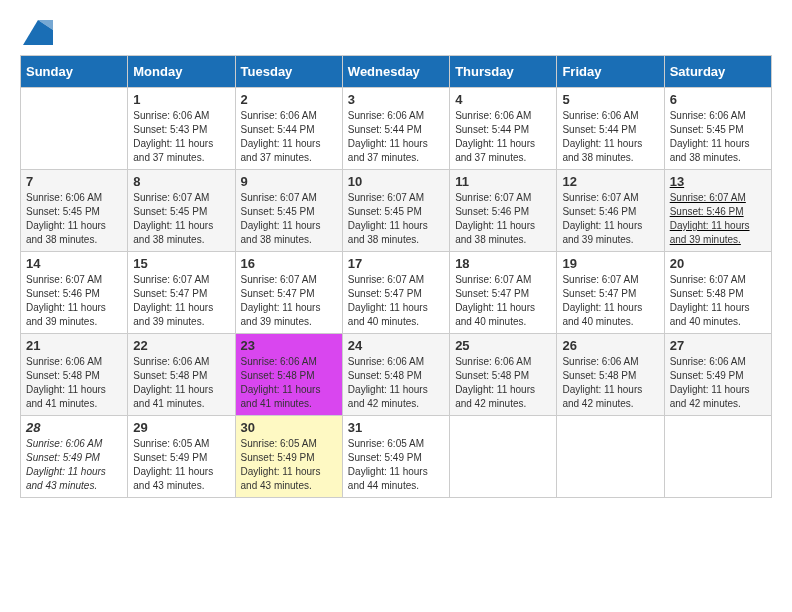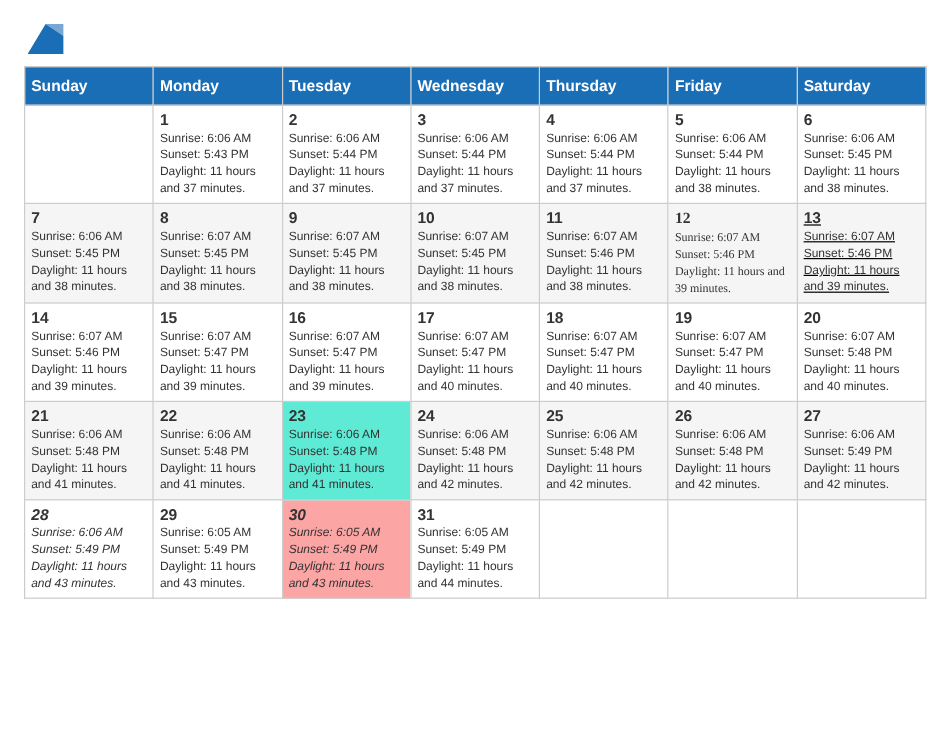--- a/index.html
+++ b/index.html
@@ -167,21 +167,21 @@
           <div class="day-info">Sunrise: 6:07 AM<br>Sunset: 5:45 PM<br>Daylight: 11 hours and 38 minutes.</div>
         </td>
         <td style="background-color: rgb(245, 245, 245);">
           <span class="day-number">10</span>
           <div class="day-info">Sunrise: 6:07 AM<br>Sunset: 5:45 PM<br>Daylight: 11 hours and 38 minutes.</div>
         </td>
         <td style="background-color: rgb(245, 245, 245);">
           <span class="day-number">11</span>
           <div class="day-info">Sunrise: 6:07 AM<br>Sunset: 5:46 PM<br>Daylight: 11 hours and 38 minutes.</div>
         </td>
-        <td style="background-color: rgb(245, 245, 245); font-family: Liberation Serif, serif;">
+        <td style="background-color: rgb(245, 245, 245);">
           <span class="day-number">12</span>
           <div class="day-info">Sunrise: 6:07 AM<br>Sunset: 5:46 PM<br>Daylight: 11 hours and 39 minutes.</div>
         </td>
         <td style="background-color: rgb(245, 245, 245); text-decoration: underline;">
           <span class="day-number">13</span>
           <div class="day-info">Sunrise: 6:07 AM<br>Sunset: 5:46 PM<br>Daylight: 11 hours and 39 minutes.</div>
         </td>
       </tr>
       <tr>
         <td style="background-color: rgb(255, 255, 255); margin-top: 29px;">
@@ -215,21 +215,21 @@
       </tr>
       <tr>
         <td style="background-color: rgb(245, 245, 245);">
           <span class="day-number">21</span>
           <div class="day-info">Sunrise: 6:06 AM<br>Sunset: 5:48 PM<br>Daylight: 11 hours and 41 minutes.</div>
         </td>
         <td style="background-color: rgb(245, 245, 245);">
           <span class="day-number">22</span>
           <div class="day-info">Sunrise: 6:06 AM<br>Sunset: 5:48 PM<br>Daylight: 11 hours and 41 minutes.</div>
         </td>
-        <td style="background-color: #5eead4;">
+        <td style="background-color: #d946ef;">
           <span class="day-number">23</span>
           <div class="day-info">Sunrise: 6:06 AM<br>Sunset: 5:48 PM<br>Daylight: 11 hours and 41 minutes.</div>
         </td>
         <td style="background-color: rgb(245, 245, 245);">
           <span class="day-number">24</span>
           <div class="day-info">Sunrise: 6:06 AM<br>Sunset: 5:48 PM<br>Daylight: 11 hours and 42 minutes.</div>
         </td>
         <td style="background-color: rgb(245, 245, 245);">
           <span class="day-number">25</span>
           <div class="day-info">Sunrise: 6:06 AM<br>Sunset: 5:48 PM<br>Daylight: 11 hours and 42 minutes.</div>
@@ -245,21 +245,21 @@
       </tr>
       <tr>
         <td style="background-color: rgb(255, 255, 255); font-style: italic;">
           <span class="day-number">28</span>
           <div class="day-info">Sunrise: 6:06 AM<br>Sunset: 5:49 PM<br>Daylight: 11 hours and 43 minutes.</div>
         </td>
         <td style="background-color: rgb(255, 255, 255);">
           <span class="day-number">29</span>
           <div class="day-info">Sunrise: 6:05 AM<br>Sunset: 5:49 PM<br>Daylight: 11 hours and 43 minutes.</div>
         </td>
-        <td style="background-color: #fca5a5; font-style: italic;">
+        <td style="background-color: #fef9c3;">
           <span class="day-number">30</span>
           <div class="day-info">Sunrise: 6:05 AM<br>Sunset: 5:49 PM<br>Daylight: 11 hours and 43 minutes.</div>
         </td>
         <td style="background-color: rgb(255, 255, 255);">
           <span class="day-number">31</span>
           <div class="day-info">Sunrise: 6:05 AM<br>Sunset: 5:49 PM<br>Daylight: 11 hours and 44 minutes.</div>
         </td>
         <td class="empty-cell"></td>
         <td class="empty-cell"></td>
         <td class="empty-cell"></td>

